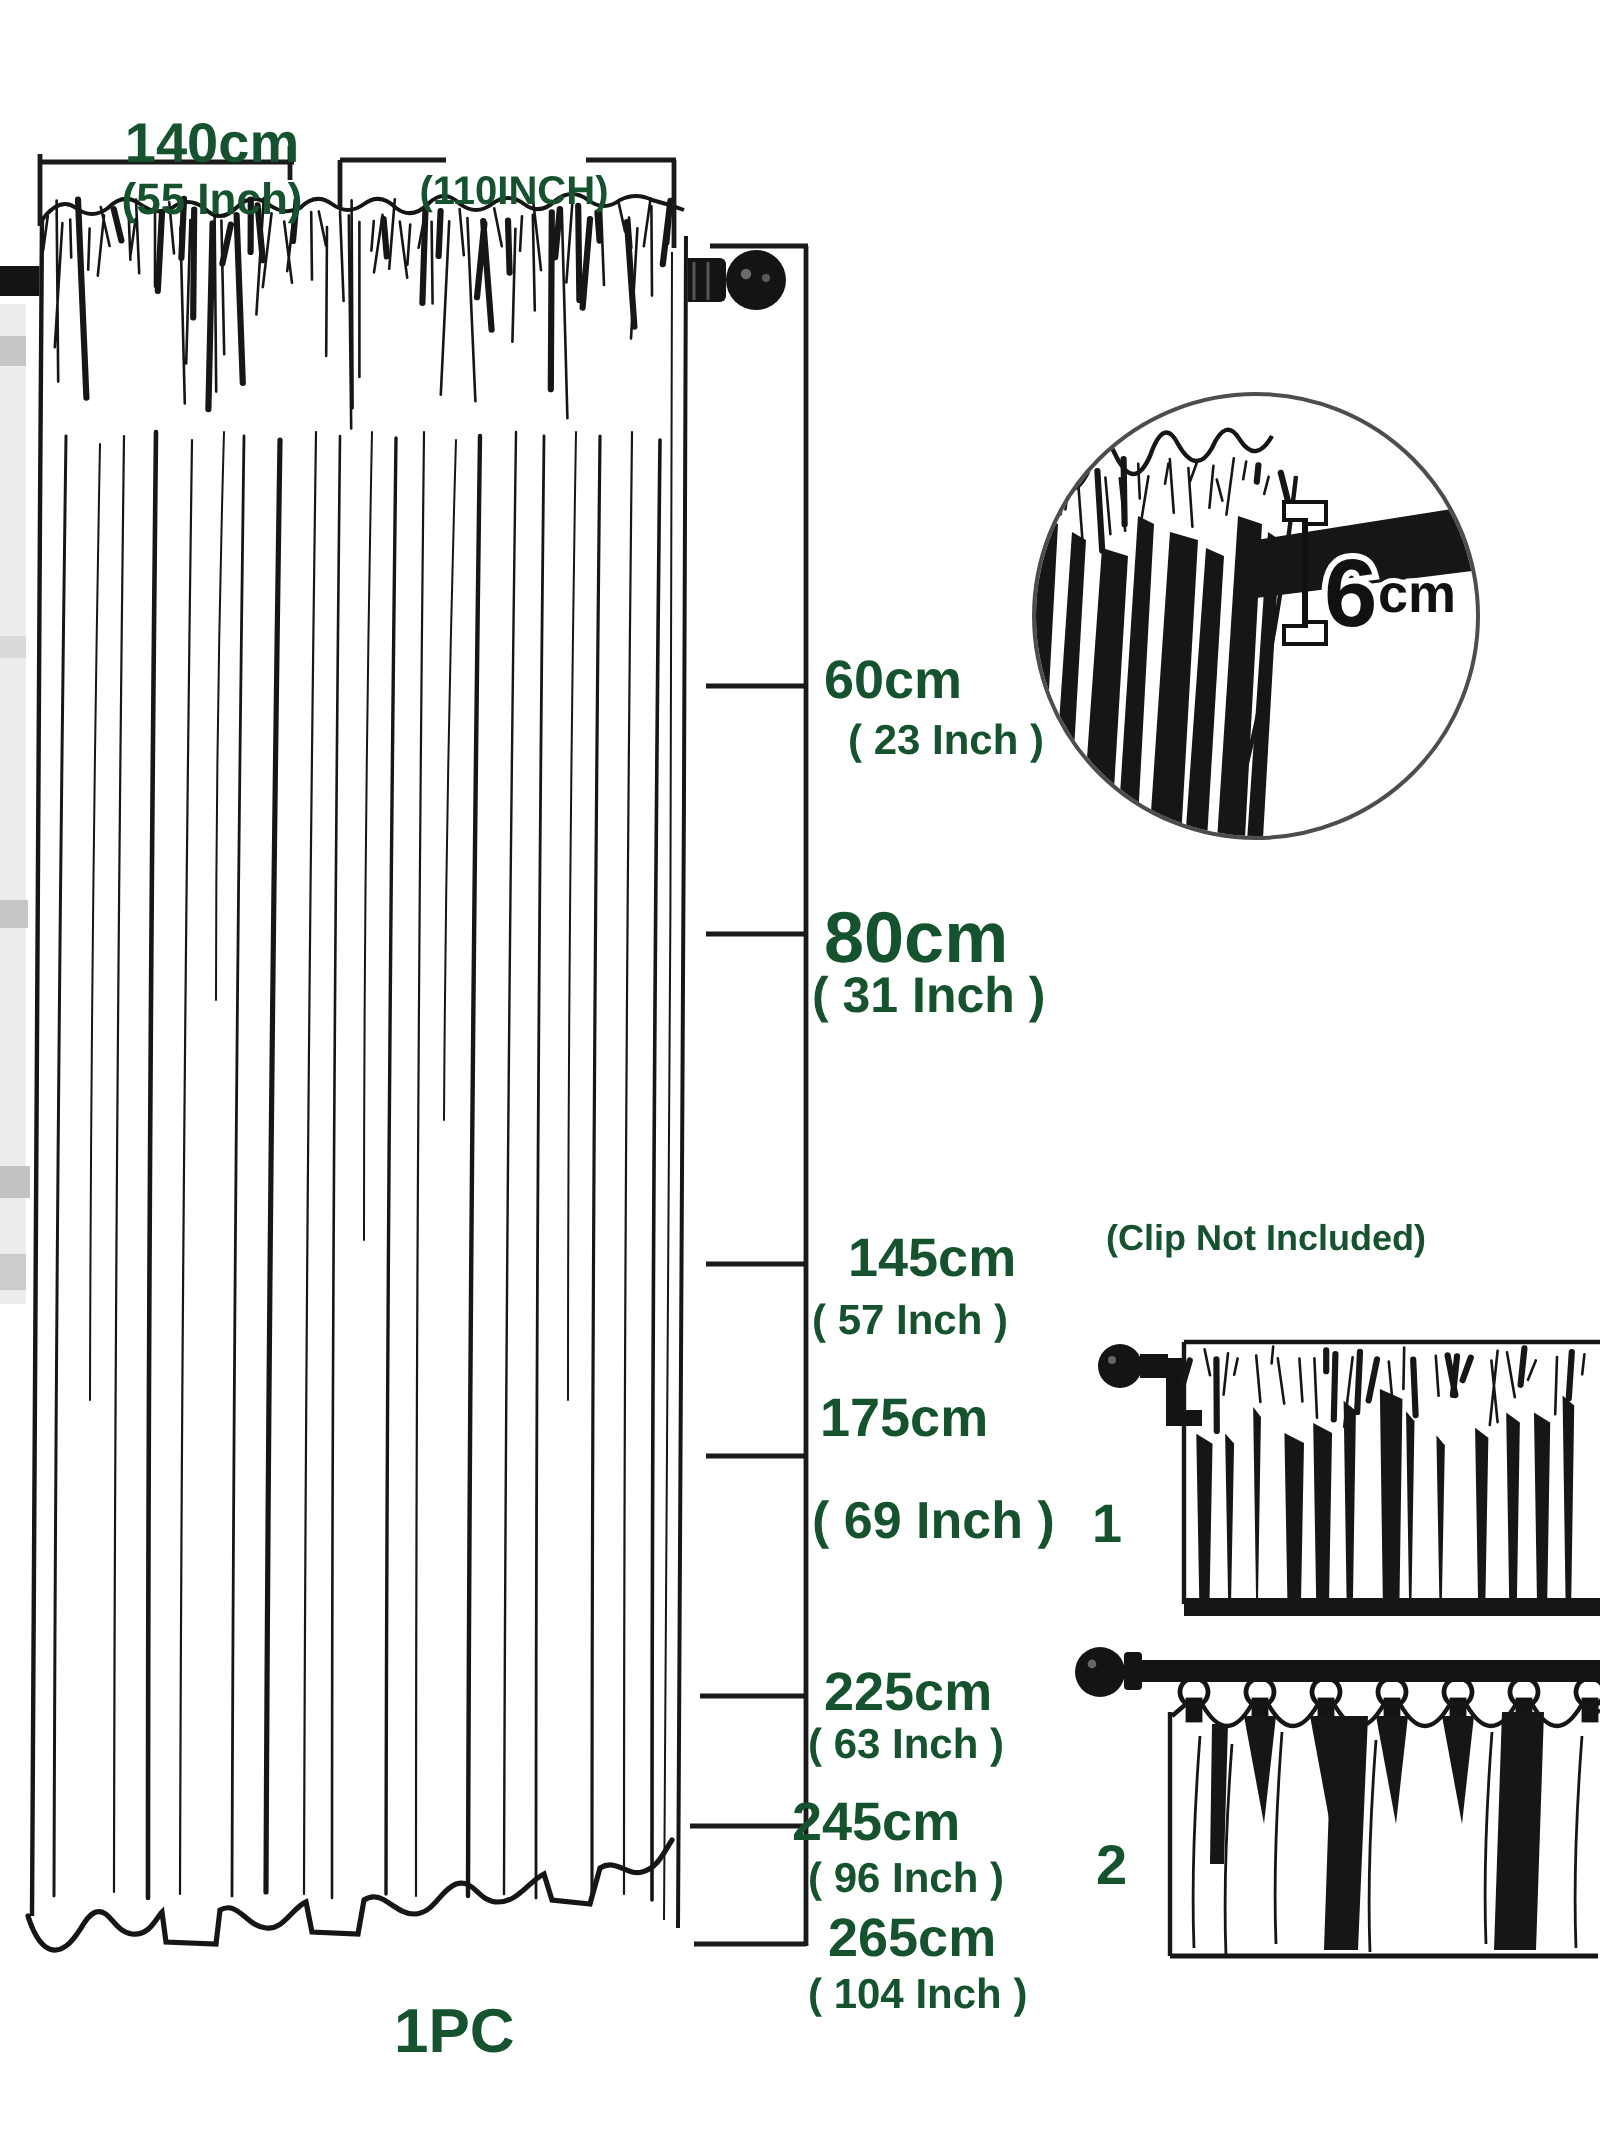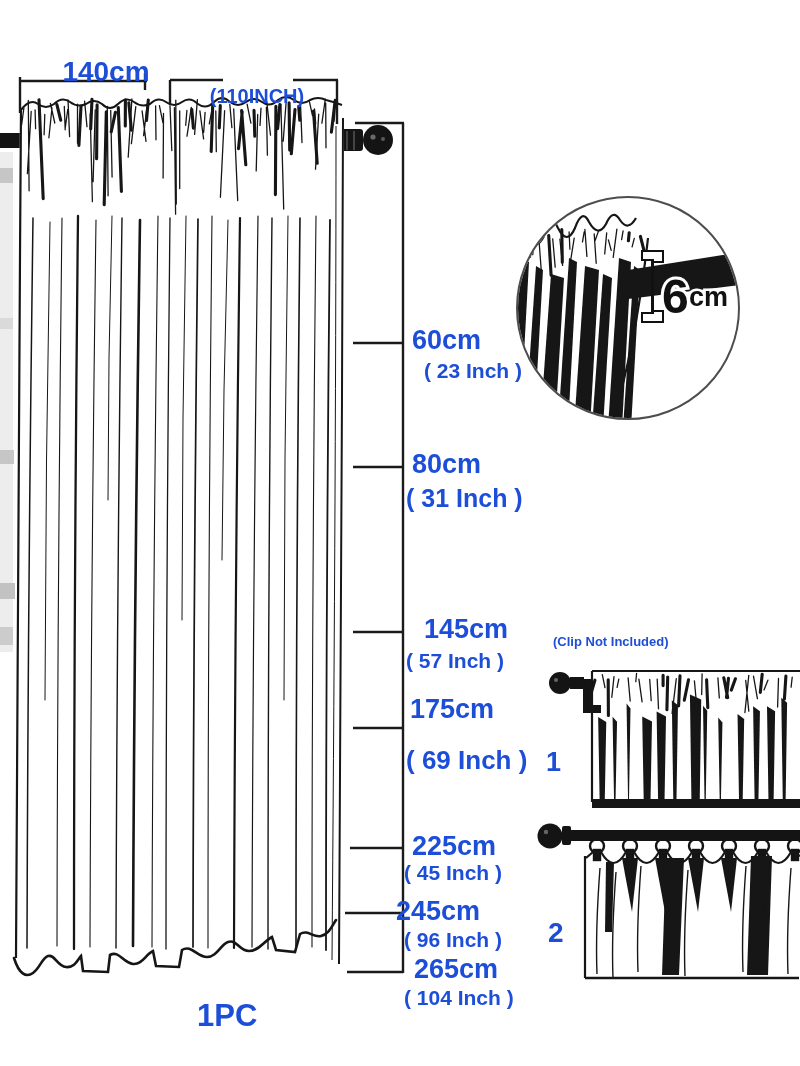--- a/index.html
+++ b/index.html
@@ -1,21 +1,21 @@
 <!DOCTYPE html>
 <html><head>
 <meta charset="utf-8">
 <style>
   html,body{margin:0;padding:0;background:#ffffff;}
   .stage{
     position:relative;width:800px;height:1066px;background:#ffffff;overflow:hidden;
     font-family:"Liberation Sans",sans-serif;font-weight:bold;color:#111;
   }
   .stage svg{position:absolute;left:0;top:0;}
-  .lbl{position:absolute;white-space:nowrap;line-height:1;color:#1d4ed8;}
+  .lbl{position:absolute;white-space:nowrap;line-height:1;color:#14532d;}
   .c{text-align:center;}
 </style>
 </head>
 <body>
 
 <div class="stage">
 
   <svg id="art" width="800" height="1066" viewBox="0 0 800 1066">
     <defs>
       <clipPath id="cir">
@@ -191,35 +191,36 @@
           <polygon points="622,858 638,858 632,912" fill="#161616"></polygon>
           <polygon points="655,858 671,858 665,912" fill="#161616"></polygon>
           <polygon points="688,858 704,858 698,912" fill="#161616"></polygon>
           <polygon points="721,858 737,858 731,912" fill="#161616"></polygon>
           <polygon points="754,858 770,858 764,912" fill="#161616"></polygon>
         </g>
     </g>
   </svg>
 
   <div class="lbl c" style="left:26px;top:58px;width:160px;font-size:28px">140cm</div>
+  <div class="lbl c" style="left:26px;top:89px;width:160px;font-size:22px">(55 Inch)</div>
   <div class="lbl c" style="left:178px;top:86px;width:158px;font-size:20px">(110INCH)</div>
 
   <div class="lbl" style="left:412px;top:327px;font-size:27px">60cm</div>
   <div class="lbl" style="left:424px;top:360px;font-size:21px">( 23 Inch )</div>
-  <div class="lbl" style="left:412px;top:451px;font-size:27px">80cm</div>
+  <div class="lbl" style="left:412px;top:451px;font-size:36px">80cm</div>
   <div class="lbl" style="left:406px;top:486px;font-size:25px">( 31 Inch )</div>
   <div class="lbl" style="left:424px;top:616px;font-size:27px">145cm</div>
   <div class="lbl" style="left:406px;top:650px;font-size:21px">( 57 Inch )</div>
   <div class="lbl" style="left:410px;top:696px;font-size:27px">175cm</div>
   <div class="lbl" style="left:406px;top:747px;font-size:26px">( 69 Inch )</div>
   <div class="lbl" style="left:412px;top:833px;font-size:27px">225cm</div>
-  <div class="lbl" style="left:404px;top:862px;font-size:21px">( 45 Inch )</div>
+  <div class="lbl" style="left:404px;top:862px;font-size:21px">( 63 Inch )</div>
   <div class="lbl" style="left:396px;top:898px;font-size:27px">245cm</div>
   <div class="lbl" style="left:404px;top:929px;font-size:21px">( 96 Inch )</div>
   <div class="lbl" style="left:414px;top:956px;font-size:27px">265cm</div>
   <div class="lbl" style="left:404px;top:987px;font-size:21px">( 104 Inch )</div>
 
-  <div class="lbl" style="left:553px;top:635px;font-size:13px">(Clip Not Included)</div>
+  <div class="lbl" style="left:553px;top:610px;font-size:18px">(Clip Not Included)</div>
   <div class="lbl" style="left:546px;top:749px;font-size:27px">1</div>
   <div class="lbl" style="left:548px;top:919px;font-size:28px">2</div>
 
   <div class="lbl c" style="left:197px;top:1000px;width:60px;font-size:31px">1PC</div>
 </div>
 
 </body></html>

